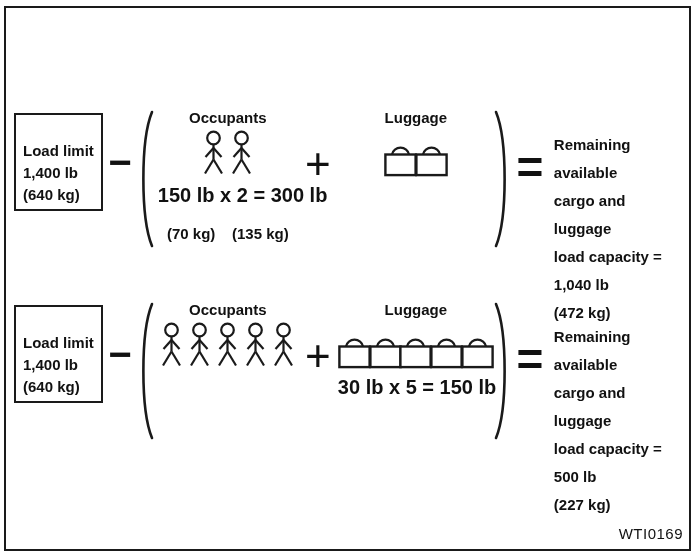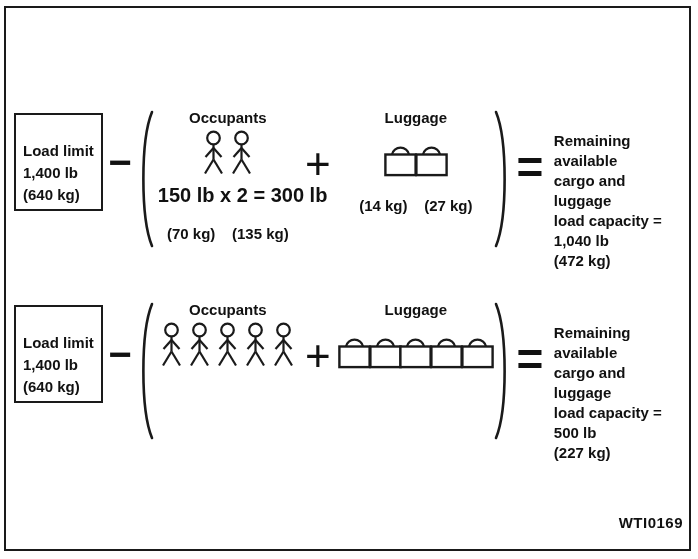--- a/index.html
+++ b/index.html
@@ -103,31 +103,31 @@
     margin-top: 19px;
     font-size: 15px;
     line-height: 20px;
     white-space: pre;
   }
   .result {
     flex: 1 1 auto;
     margin-left: 5px;
     margin-top: 21px;
     font-size: 15px;
-    line-height: 20px;
+    line-height: 28px;
     white-space: pre-line;
     text-align: left;
     min-width: 0;
   }
   .figure-code {
     position: absolute;
     right: 6px;
-    bottom: 18px;
-    font-size: 15px;
-    font-weight: 700;
+    bottom: 7px;
+    font-size: 15px;
+    font-weight: 400;
     letter-spacing: 0.5px;
   }
 </style>
 </head>
 <body>
 
 <div class="frame">
 
   <div class="row row-1">
     <div class="load-box">
@@ -170,21 +170,20 @@
   <svg class="case-svg" viewBox="0 0 33 34" aria-hidden="true">
     <path d="M 8,11.5 A 8.6 8 0 0 1 25,11.5"></path>
     <rect x="1.4" y="11.5" width="30.2" height="20.6"></rect>
   </svg>
 
   <svg class="case-svg" viewBox="0 0 33 34" aria-hidden="true">
     <path d="M 8,11.5 A 8.6 8 0 0 1 25,11.5"></path>
     <rect x="1.4" y="11.5" width="30.2" height="20.6"></rect>
   </svg>
 </div>
-      <div class="kg-line">(14 kg)    (27 kg)</div>
     </div>
     <svg class="paren" viewBox="0 0 17 138" aria-hidden="true">
       <path d="M 2,2 C 13.5,30 13.5,108 2,136"></path>
     </svg>
     <div class="op op-equals">=</div>
     <div class="result">Remaining available
 cargo and luggage
 load capacity =
 1,040 lb
 (472 kg)</div>
@@ -271,20 +270,21 @@
   <svg class="case-svg" viewBox="0 0 33 34" aria-hidden="true">
     <path d="M 8,11.5 A 8.6 8 0 0 1 25,11.5"></path>
     <rect x="1.4" y="11.5" width="30.2" height="20.6"></rect>
   </svg>
 
   <svg class="case-svg" viewBox="0 0 33 34" aria-hidden="true">
     <path d="M 8,11.5 A 8.6 8 0 0 1 25,11.5"></path>
     <rect x="1.4" y="11.5" width="30.2" height="20.6"></rect>
   </svg>
 </div>
+      <div class="formula">30 lb x 5 = 150 lb</div>
     </div>
     <svg class="paren" viewBox="0 0 17 138" aria-hidden="true">
       <path d="M 2,2 C 13.5,30 13.5,108 2,136"></path>
     </svg>
     <div class="op op-equals">=</div>
     <div class="result">Remaining available
 cargo and luggage
 load capacity =
 500 lb
 (227 kg)</div>

